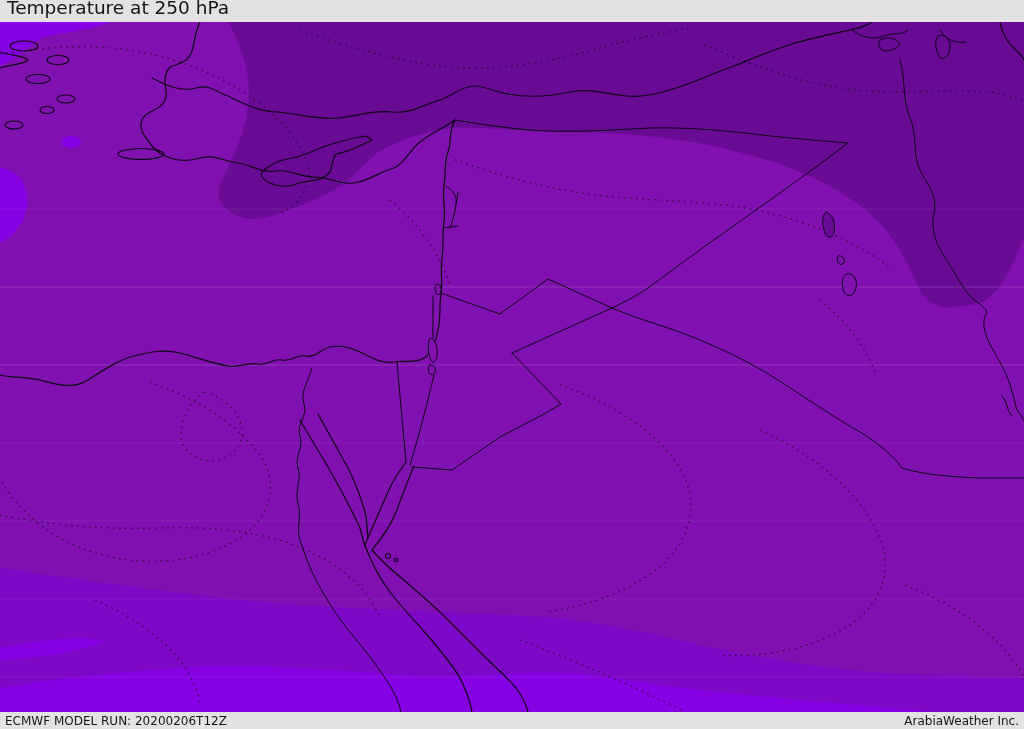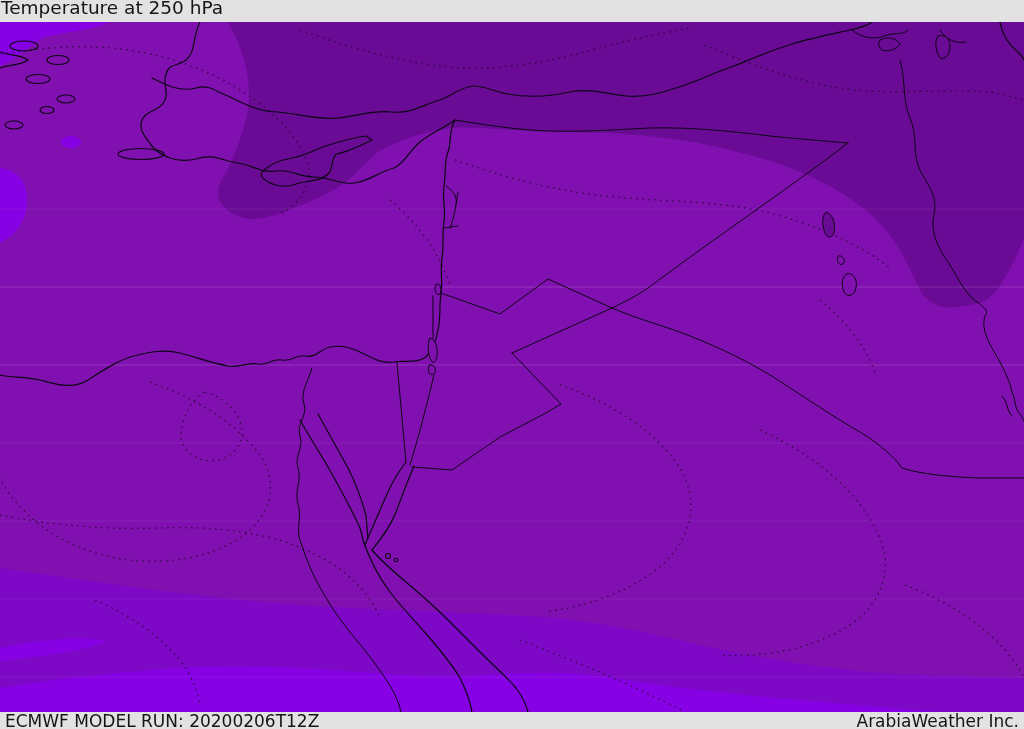--- a/index.html
+++ b/index.html
@@ -1,21 +1,21 @@
 <!DOCTYPE html>
 <html><head>
 <meta charset="utf-8">
 <style>
   html,body{margin:0;padding:0;background:#ffffff;}
   #screen{position:relative;width:1024px;height:729px;overflow:hidden;
           font-family:"DejaVu Sans","Liberation Sans",sans-serif;background:#e2e2e2;}
   .bar{position:absolute;left:0;width:1024px;background:#e2e2e2;color:#151515;
        display:flex;justify-content:space-between;align-items:center;box-sizing:border-box;}
-  #topbar{top:0;height:14px;font-size:18.5px;padding:0 1px;}
-  #botbar{top:712px;height:17px;font-size:17px;padding:0 5px;}
+  #topbar{top:0;height:14px;font-size:18.5px;padding:0 7px;}
+  #botbar{top:712px;height:17px;font-size:12px;padding:0 5px;}
   #map{position:absolute;top:22px;left:0;width:1024px;height:690px;}
   #map svg{display:block;width:100%;height:100%;}
   .coast{fill:none;stroke:#0c0613;stroke-width:1.2;stroke-linejoin:round;stroke-linecap:round;}
   .coast-thin{fill:none;stroke:#0c0613;stroke-width:1;stroke-linejoin:round;stroke-linecap:round;}
   .lake{stroke:#0c0613;stroke-width:1;}
   .dots{fill:none;stroke:#230830;stroke-width:1.3;stroke-dasharray:1.5 4.5;opacity:.85;}
   .grat{stroke:rgba(255,255,255,.16);stroke-width:1;}
   .grat-faint{stroke:rgba(255,255,255,.07);stroke-width:1;}
   .isl{fill:none;stroke:#0c0613;stroke-width:1.1;}
 </style>

